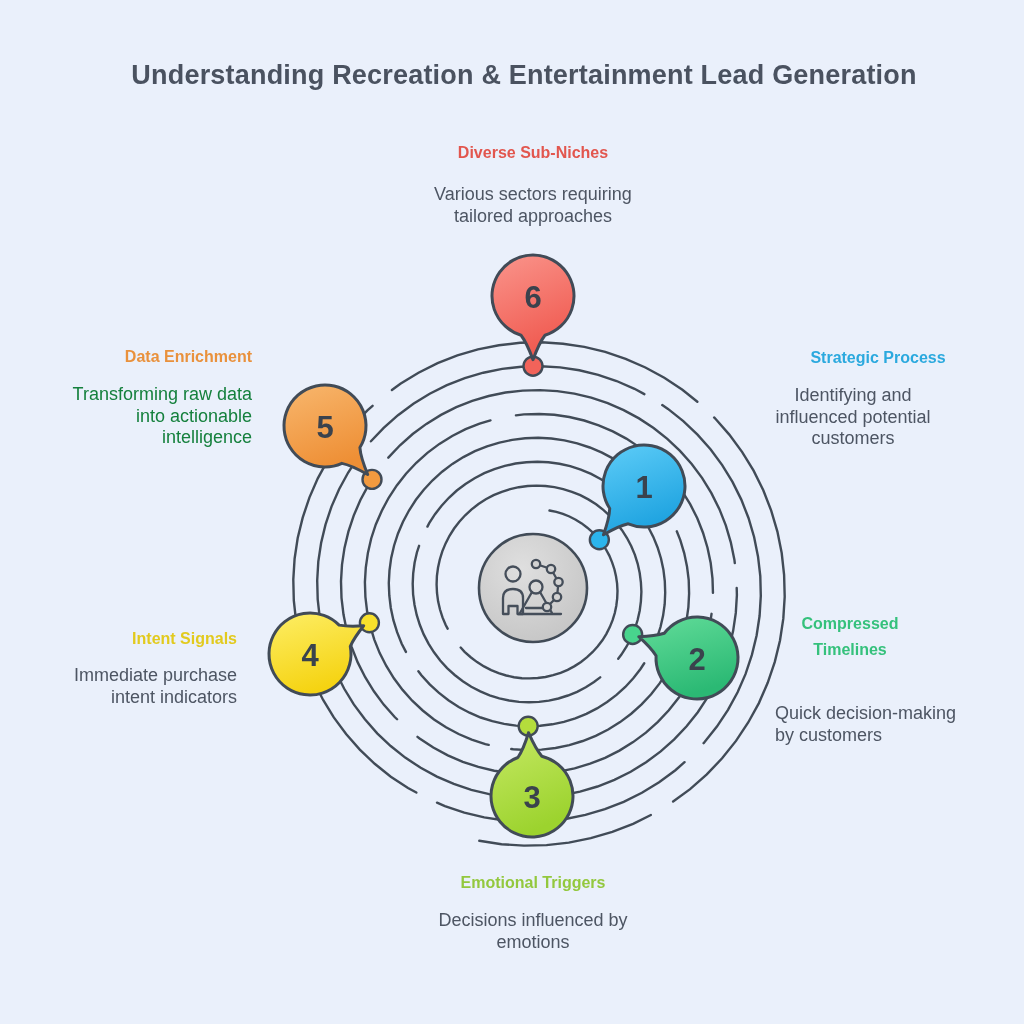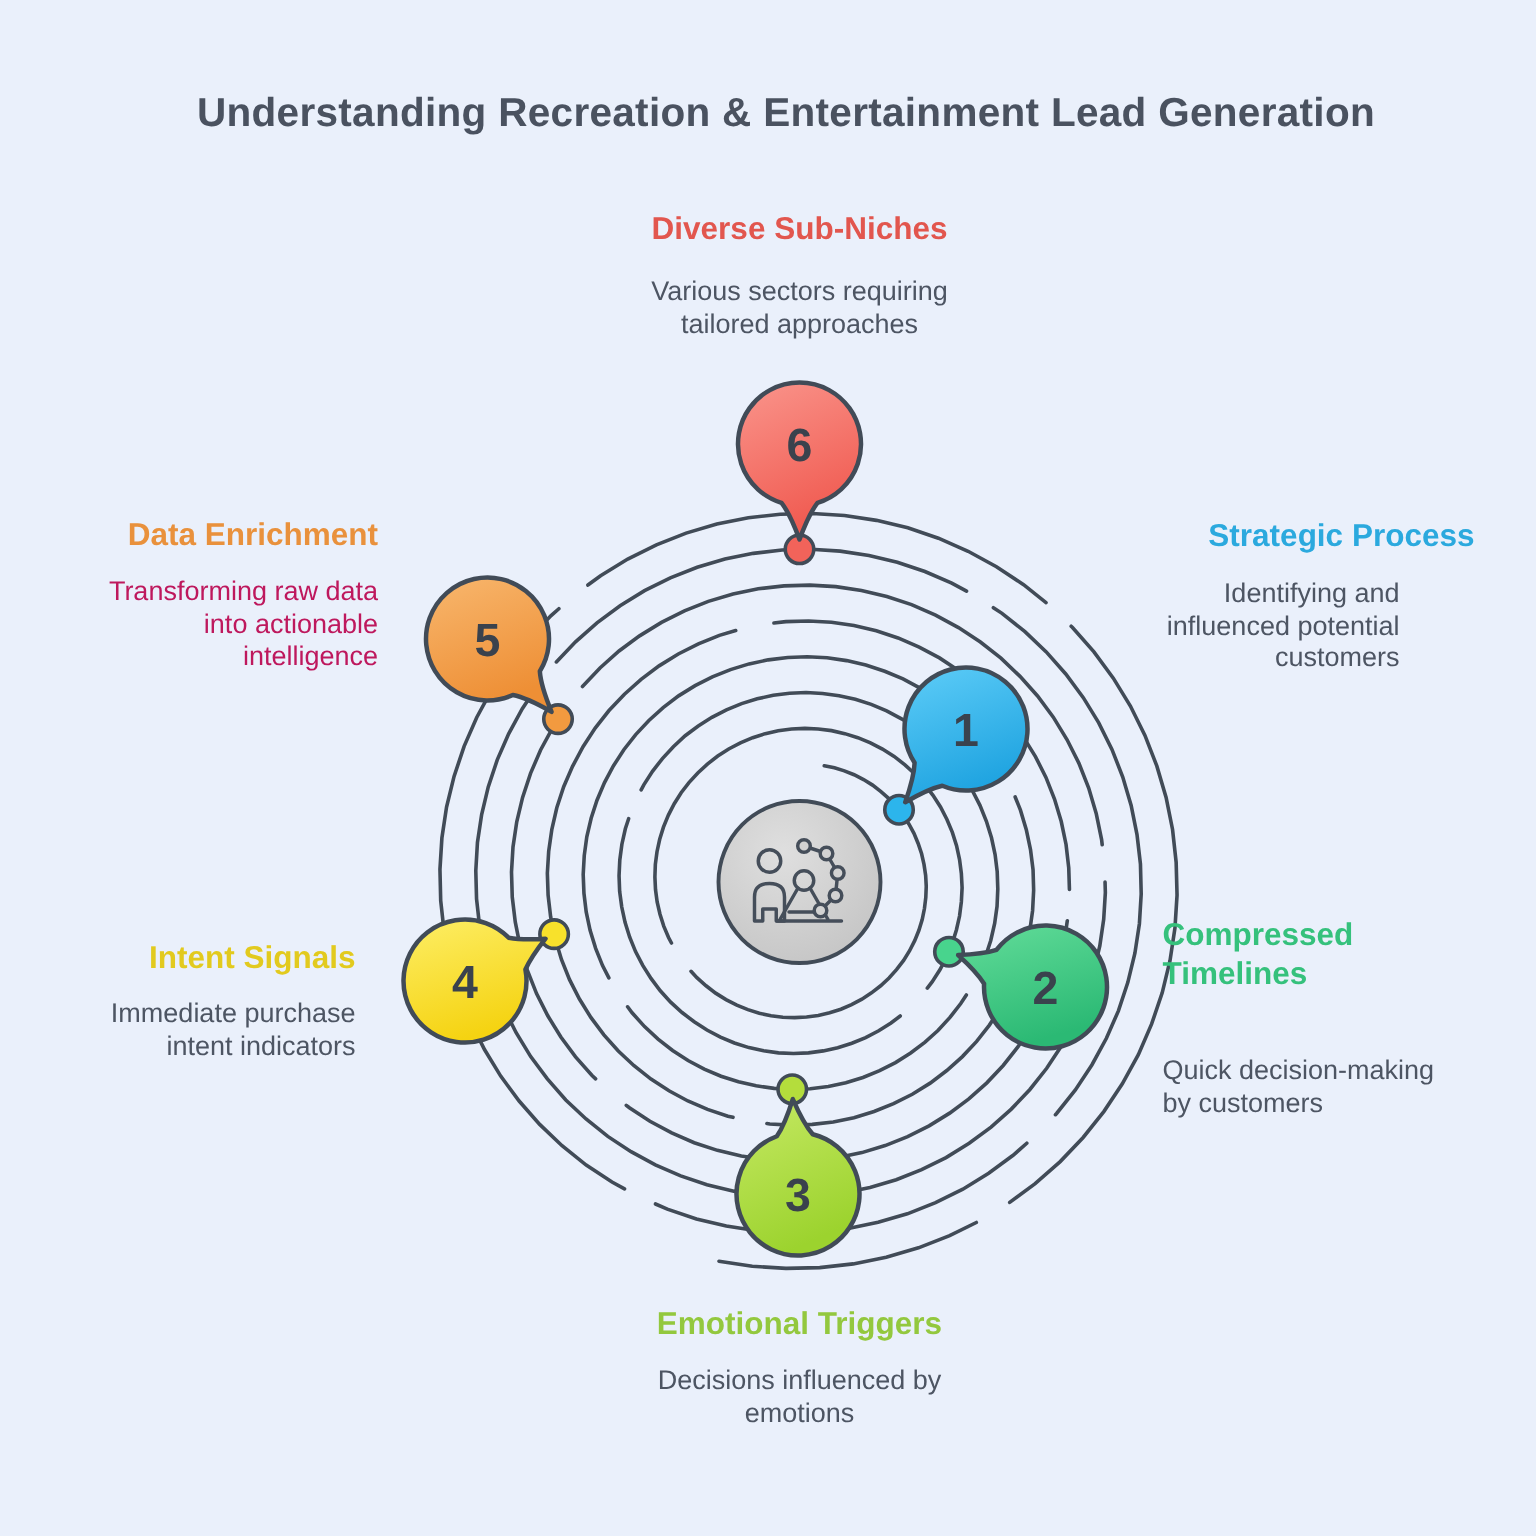--- a/index.html
+++ b/index.html
@@ -12,32 +12,32 @@
   #diagram{position:absolute;left:0;top:0;width:1024px;height:1024px;}
 
   .page-title{
     position:absolute;left:0;right:0;top:60px;
     text-align:center;font-size:27px;font-weight:700;color:#4a5260;
     letter-spacing:.2px;white-space:nowrap;
   }
 
   .item-label{position:absolute;}
   .item-label h3{
-    margin:0;font-size:21px;line-height:26px;font-weight:700;white-space:nowrap;
+    margin:0;font-size:16px;line-height:26px;font-weight:700;white-space:nowrap;
   }
   .item-label p{
     margin:14px 0 0 0;font-size:18px;line-height:21.5px;color:#4d5563;
   }
 
   
   #label-item-5{left:418px;top:140px;width:230px;text-align:center;}
   #label-item-5 p{width:200px;margin-left:auto;margin-right:auto;margin-top:18px;}
 
   
-  #label-item-0{left:773px;top:345px;width:210px;text-align:right;}
+  #label-item-0{left:773px;top:345px;width:210px;text-align:center;}
   #label-item-0 p{width:160px;}
 
   
   #label-item-1{left:775px;top:611px;width:210px;text-align:left;}
   #label-item-1 h3{white-space:normal;width:150px;}
   #label-item-1 p{width:182px;margin-top:12px;}
 
   
   #label-item-2{left:398px;top:870px;width:270px;text-align:center;}
   #label-item-2 p{width:196px;margin-left:auto;margin-right:auto;}
@@ -140,33 +140,33 @@
       </g>
   </svg>
 
   <div class="page-title" style="color: rgb(74, 82, 96); padding-left: 24px;">Understanding Recreation &amp; Entertainment Lead Generation</div>
 
   <div class="item-label" id="label-item-0">
     <h3 style="color: rgb(43, 169, 222);">Strategic Process</h3>
     <p style="color: rgb(77, 85, 99);">Identifying and influenced potential customers</p>
   </div>
   <div class="item-label" id="label-item-1">
-    <h3 style="color: rgb(53, 193, 124);">Compressed Timelines</h3>
+    <h3 style="color: rgb(53, 193, 124); text-align: center;">Compressed Timelines</h3>
     <p style="color: rgb(77, 85, 99); margin-top: 40px;">Quick decision-making by customers</p>
   </div>
   <div class="item-label" id="label-item-2">
     <h3 style="color: rgb(147, 200, 62);">Emotional Triggers</h3>
     <p style="color: rgb(77, 85, 99);">Decisions influenced by emotions</p>
   </div>
   <div class="item-label" id="label-item-3">
     <h3 style="color: rgb(226, 202, 30);">Intent Signals</h3>
     <p style="color: rgb(77, 85, 99);">Immediate purchase intent indicators</p>
   </div>
   <div class="item-label" id="label-item-4">
     <h3 style="color: rgb(233, 145, 60);">Data Enrichment</h3>
-    <p style="color: #be185d;">Transforming raw data into actionable intelligence</p>
+    <p style="color: #15803d;">Transforming raw data into actionable intelligence</p>
   </div>
   <div class="item-label" id="label-item-5">
     <h3 style="color: rgb(226, 86, 78);">Diverse Sub-Niches</h3>
     <p style="color: rgb(77, 85, 99);">Various sectors requiring tailored approaches</p>
   </div>
 
 </div>
 
 </body></html>

